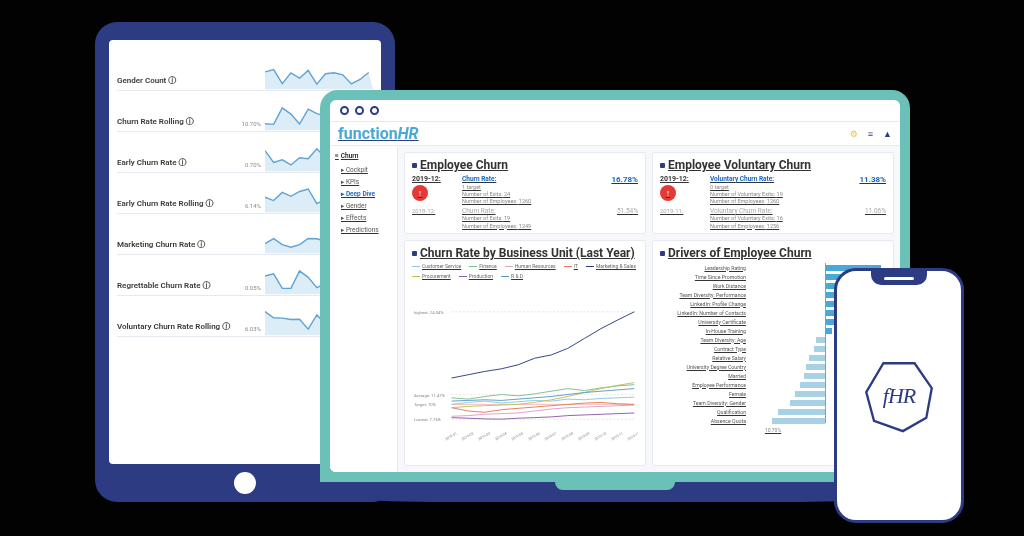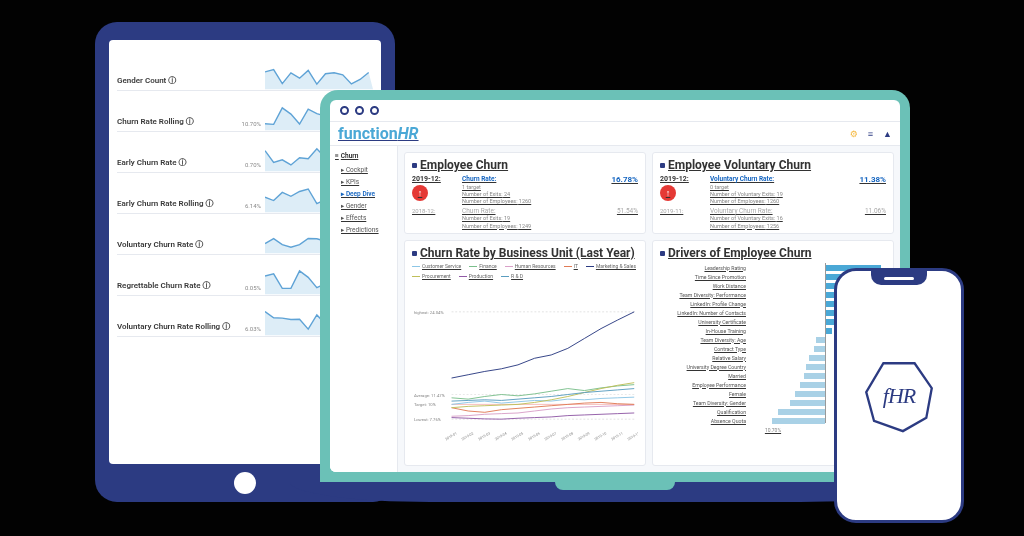--- a/index.html
+++ b/index.html
@@ -283,21 +283,21 @@
       </div>
       <div class="t-row">
         <div class="t-label">Early Churn Rate Rolling ⓘ</div>
         <div class="t-val">6.14%</div>
         <svg class="sparkle" viewBox="0 0 100 30">
           <path d="M0,16.1 L8,19.2 L16,11.7 L24,15.3 L32,10.8 L40,8.5 L48,22.0 L56,18.3 L64,23.6 L72,25.6 L80,13.2 L88,10.7 L96,15.7 L100,30 L0,30 Z" fill="#bcdcef" opacity="0.5"></path>
           <path d="M0,16.1 L8,19.2 L16,11.7 L24,15.3 L32,10.8 L40,8.5 L48,22.0 L56,18.3 L64,23.6 L72,25.6 L80,13.2 L88,10.7 L96,15.7" fill="none" stroke="#5fa3d6" stroke-width="1.3"></path>
         </svg>
       </div>
       <div class="t-row">
-        <div class="t-label">Voluntary Churn Rate ⓘ</div>
+        <div class="t-label">Marketing Churn Rate ⓘ</div>
         <div class="t-val"></div>
         <svg class="sparkle" viewBox="0 0 100 30">
           <path d="M0,21.1 L8,16.5 L16,22.0 L24,24.4 L32,22.0 L40,16.4 L48,16.6 L56,18.9 L64,16.8 L72,23.4 L80,14.8 L88,12.7 L96,16.0 L100,30 L0,30 Z" fill="#bcdcef" opacity="0.5"></path>
           <path d="M0,21.1 L8,16.5 L16,22.0 L24,24.4 L32,22.0 L40,16.4 L48,16.6 L56,18.9 L64,16.8 L72,23.4 L80,14.8 L88,12.7 L96,16.0" fill="none" stroke="#5fa3d6" stroke-width="1.3"></path>
         </svg>
       </div>
       <div class="t-row">
         <div class="t-label">Regrettable Churn Rate ⓘ</div>
         <div class="t-val">0.05%</div>
         <svg class="sparkle" viewBox="0 0 100 30">

